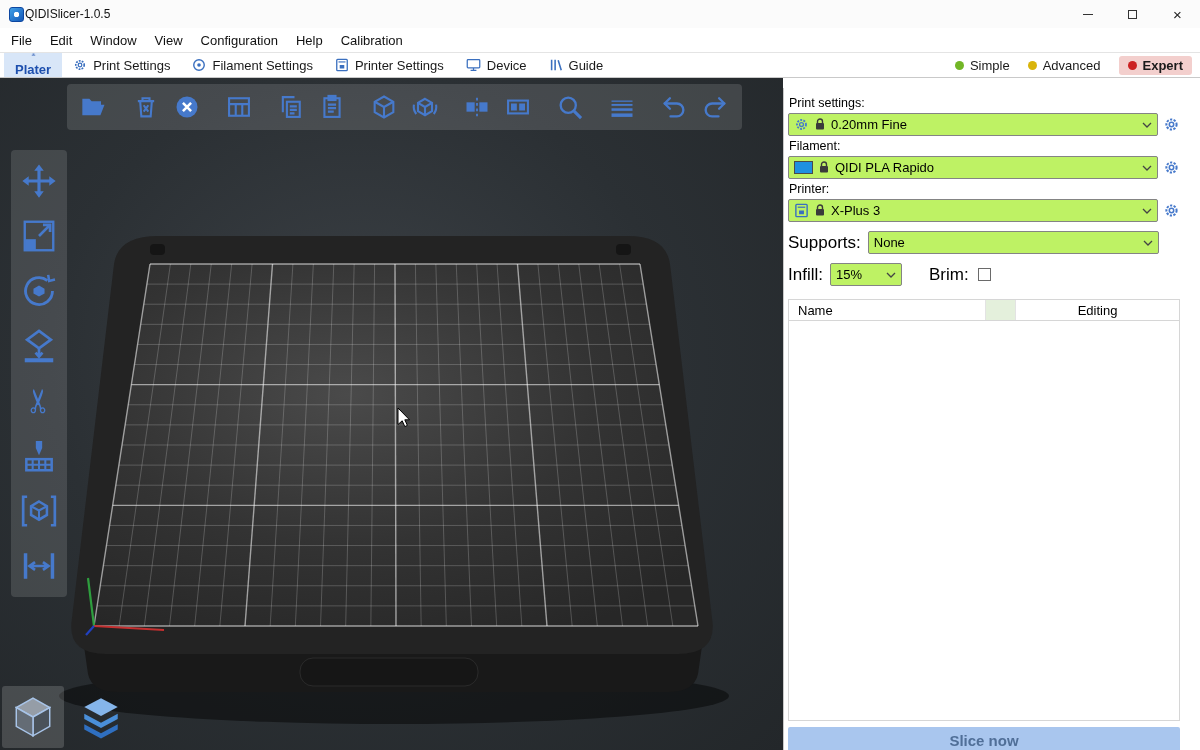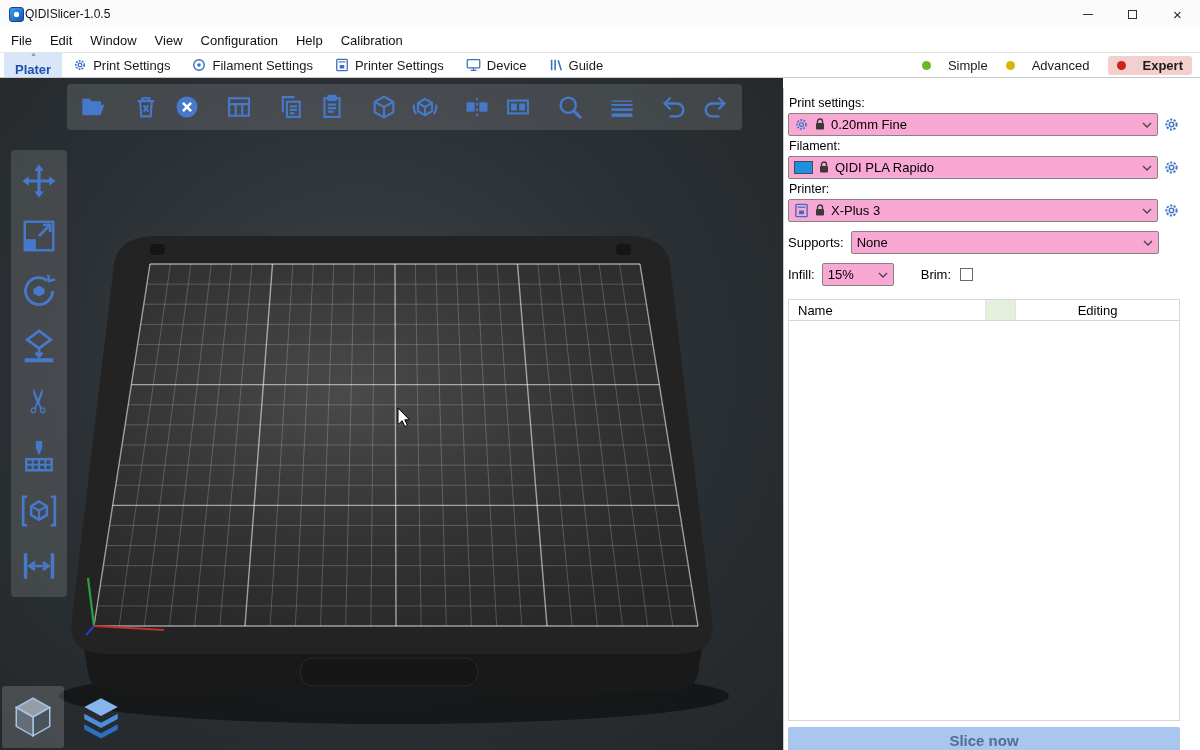--- a/index.html
+++ b/index.html
@@ -21,21 +21,21 @@
   
   .menubar { height:24px; display:flex; align-items:center; background:#fff; font-size:13px; color:#111; padding-left:2px; }
   .menu-item { padding:3px 9px; cursor:default; }
 
   
   .tabbar { height:26px; display:flex; align-items:stretch; background:#fff; border-top:1px solid #e4e4e4; border-bottom:1px solid #c9c9c9; padding-left:4px; font-size:13px; }
   .tab { display:flex; align-items:center; gap:6px; padding:0 11px; color:#1a1a1a; }
   .tab svg { color:#3a6fbf; }
   .tab.active { background:#d8e6f8; color:#1d4fae; font-weight:700;flex-direction:column; }
   .modes { margin-left:auto; display:flex; align-items:center; gap:18px; padding-right:8px; }
-  .mode { display:flex; align-items:center; gap:17px; color:#1a1a1a; }
+  .mode { display:flex; align-items:center; gap:6px; color:#1a1a1a; }
   .dot { width:9px; height:9px; border-radius:50%; display:block; }
   .dot-g { background:#72b626; } .dot-y { background:#d9b40b; } .dot-r { background:#cc2222; }
   .mode.expert { background:#f3cfcd; border-radius:3px; padding:2px 9px; font-weight:700; }
 
   
   .viewport { position:absolute; left:0; top:78px; width:783px; height:672px; overflow:hidden;
     background: radial-gradient(ellipse at 46% 42%, #3c4146 0%, #2b3034 52%, #23272a 100%); }
   .bedsvg { position:absolute; left:0; top:0; }
 
   .vtoolbar { position:absolute; left:67px; top:6px; height:46px; display:flex; align-items:center; gap:13px; padding:0 13px;
@@ -50,27 +50,27 @@
 
   .viewbtns { position:absolute; left:2px; bottom:2px; display:flex; align-items:center; gap:6px; }
   .vb { width:62px; height:62px; display:flex; align-items:center; justify-content:center; border-radius:3px; }
   .vb.active { background:rgba(255,255,255,.16); }
 
   
   .sidebar { position:absolute; left:783px; top:88px; width:417px; height:672px; background:#fff; border-left:1px solid #c9c9c9;
     display:flex; flex-direction:column; padding:5px 20px 6px 4px; }
   .slabel { font-size:12.5px; color:#000; margin:3px 0 3px 1px; }
   .comborow { display:flex; align-items:center; }
-  .combo { height:23px; border:1px solid #848484; border-radius:2px; background:#f9a8d4; display:flex; align-items:center; gap:6px; padding:0 5px; flex:1; min-width:0; }
+  .combo { height:23px; border:1px solid #848484; border-radius:2px; background:#bef264; display:flex; align-items:center; gap:6px; padding:0 5px; flex:1; min-width:0; }
   .cval { font-size:13px; color:#000; white-space:nowrap; overflow:hidden; }
   .chev { margin-left:auto; flex:0 0 auto; }
   .gearbtn { width:17px; height:17px; color:#4679cb; margin-left:5px; flex:0 0 auto; }
   .swatch { width:19px; height:13px; background:#1e90e0; border:1px solid #4a4a4a; flex:0 0 auto; }
   .inlinerow { display:flex; align-items:center; margin-top:9px; }
-  .flabel { font-size:13px; color:#000; margin-right:7px; }
+  .flabel { font-size:17px; color:#000; margin-right:7px; }
   .combo.grow { flex:1; margin-right:21px; }
   .combo.w70 { flex:0 0 72px; }
   .brim { margin-left:27px; }
   .checkbox { width:13px; height:13px; border:1px solid #6a6a6a; background:#fff; display:inline-block; margin-left:2px; }
 
   .objhead { margin-top:13px; display:grid; grid-template-columns:197px 30px 1fr; height:22px; border:1px solid #d6d6d6; font-size:13px; color:#000; }
   .objhead > div { display:flex; align-items:center; border-right:1px solid #e3e3e3; }
   .oh-name { padding-left:9px; }
   .oh-ext { background:#e4f0dc; }
   .oh-edit { justify-content:center; border-right:none !important; }

